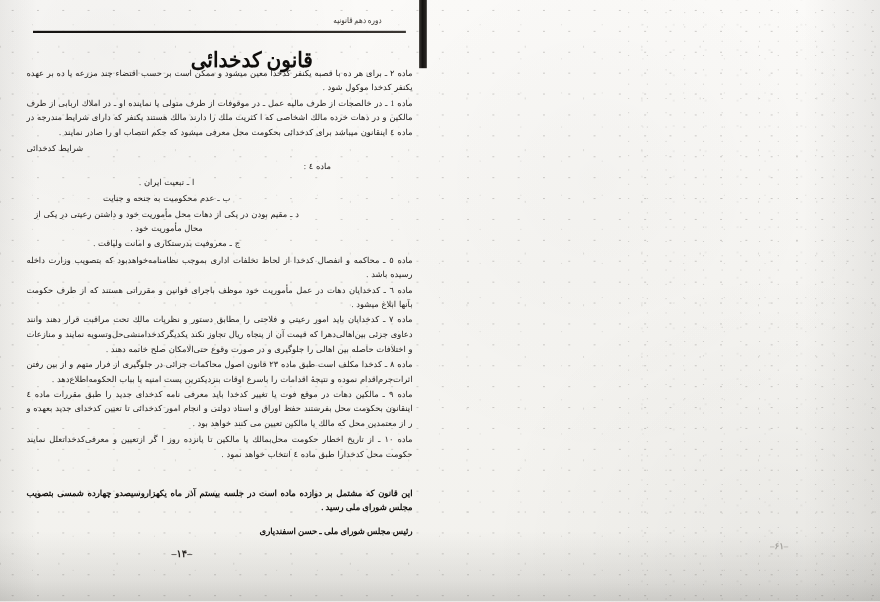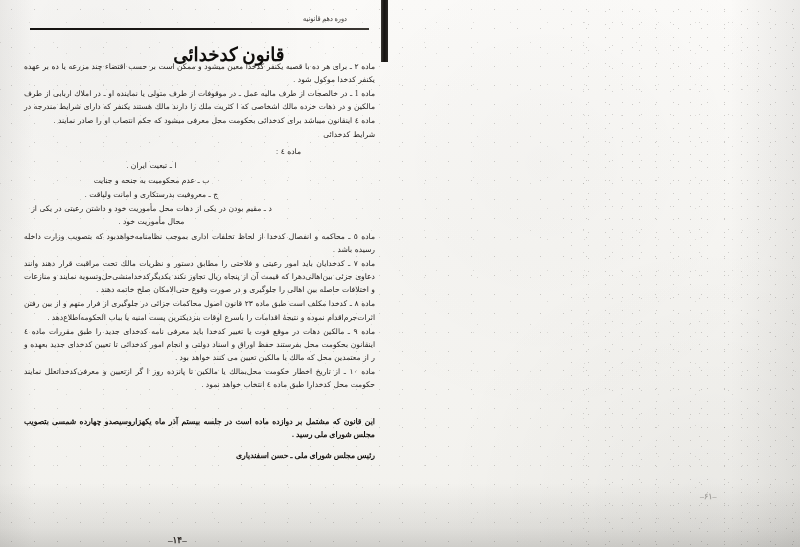--- a/index.html
+++ b/index.html
@@ -132,21 +132,21 @@
     color: #1e1b18;
   }
 
   .para {
     margin: 0 0 1.2px 0;
     text-align: justify;
     text-justify: inter-word;
     word-spacing: 0.6px;
   }
 
-  .centered { text-align: right; word-spacing: 1px; }
+  .centered { text-align: left; word-spacing: 1px; }
   .indent-right { padding-right: 96px; text-align: center; }
   .indent-right-wide { padding-right: 74px; text-align: right; }
   .spacer-xs { height: 3px; }
 
   .closing {
     margin-top: 23px;
     font-weight: 700;
     font-size: 7.7px;
     line-height: 13.4px;
     text-align: justify;
@@ -157,26 +157,25 @@
     font-size: 7.7px;
     line-height: 13.4px;
     display: flex;
     justify-content: space-between;
     color: #15120f;
   }
 
   .folio-left {
     position: absolute;
     left: 156px;
-    top: 535px;
+    top: 498px;
     font-size: 9px;
     font-weight: 700;
     color: #2b2724;
     letter-spacing: 1px;
-    margin-left: 12px;
   }
   .folio-right {
     position: absolute;
     left: 700px;
     top: 492px;
     font-size: 8px;
     font-weight: 700;
     color: #6e6b66;
     letter-spacing: 1px;
     opacity: 0.55;
@@ -213,26 +212,27 @@
       <p class="para centered">شرایط كدخدائی</p>
 
       <div class="spacer-xs"></div>
 
       <p class="para indent-right-wide">ماده ٤ :</p>
 
       <p class="para indent-right">ا ـ تبعیت ایران .</p>
 
       <p class="para indent-right">ب ـ عدم محكومیت به جنحه و جنایت</p>
 
+      <p class="para indent-right">د ـ مقیم بودن در یكی از دهات محل مأموریت خود و داشتن رعیتی در یكی از محال مأموریت خود .</p>
+
       <p class="para indent-right">ج ـ معروفیت بدرستكاری و امانت ولیاقت .</p>
 
-      <p class="para indent-right">د ـ مقیم بودن در یكی از دهات محل مأموریت خود و داشتن رعیتی در یكی از محال مأموریت خود .</p>
-
       <p class="para">ماده ٥ ـ محاكمه و انفصال كدخدا از لحاظ تخلفات اداری بموجب نظامنامه‌خواهدبود كه بتصویب وزارت داخله رسیده باشد .</p>
 
+      <p class="para">ماده ٦ ـ كدخدایان دهات در عمل مأموریت خود موظف باجرای قوانین و مقرراتی هستند كه از طرف حكومت بآنها ابلاغ میشود .</p>
 
       <p class="para">ماده ۷ ـ كدخدایان باید امور رعیتی و فلاحتی را مطابق دستور و نظریات مالك تحت مراقبت قرار دهند وانند دعاوی جزئی بین‌اهالی‌دهرا كه قیمت آن از پنجاه ریال تجاوز نكند یكدیگر‌کدخدامنشی‌حل‌وتسویه نمایند و منازعات و اختلافات حاصله بین اهالی را جلوگیری و در صورت وقوع حتی‌الامكان صلح خاتمه دهند .</p>
 
       <p class="para">ماده ۸ ـ كدخدا مكلف است طبق ماده ۲۳ قانون اصول محاكمات جزائی در جلوگیری از فرار متهم و از بین رفتن اثرات‌جرم‌اقدام نموده و نتیجهٔ اقدامات را باسرع اوقات بنزدیكترین پست امنیه یا بباب الحكومه‌اطلاع‌دهد .</p>
 
       <p class="para">ماده ۹ ـ مالكین دهات در موقع فوت یا تغییر كدخدا باید معرفی نامه كدخدای جدید را طبق مقررات ماده ٤ اینقانون بحكومت محل بفرستند حفظ اوراق و اسناد دولتی و انجام امور كدخدائی تا تعیین كدخدای جدید بعهده و ر از معتمدین محل كه مالك یا مالكین تعیین می كنند خواهد بود .</p>
 
       <p class="para">ماده ۱۰ ـ از تاریخ اخطار حكومت محل‌بمالك یا مالكین تا پانزده روز ا گر ازتعیین و معرفی‌كدخدا‌تعلل نمایند حكومت محل كدخدارا طبق ماده ٤ انتخاب خواهد نمود .</p>
 
 

